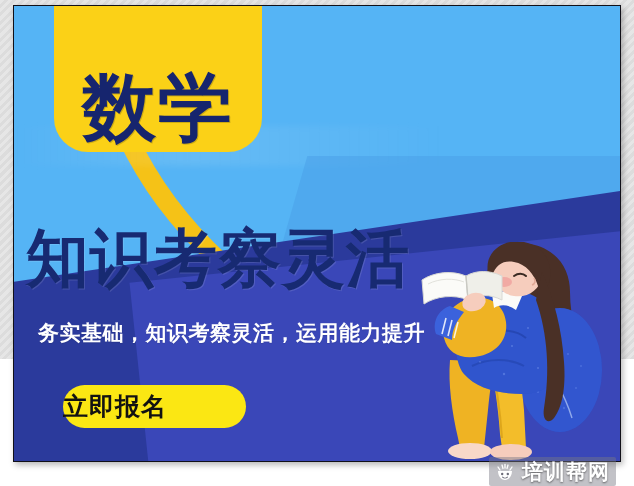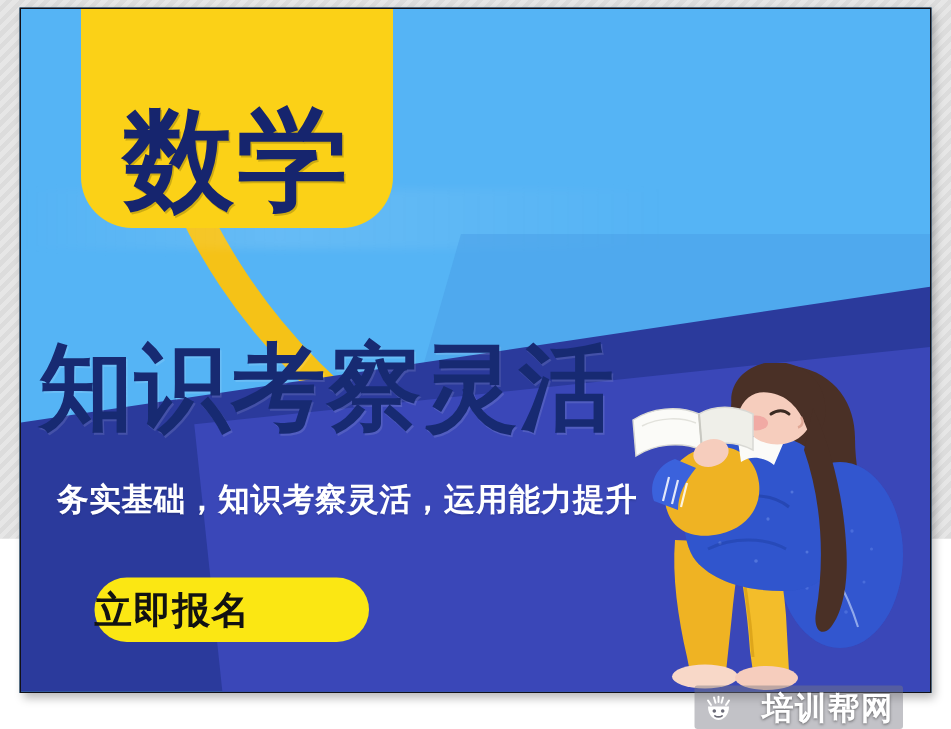--- a/index.html
+++ b/index.html
@@ -196,26 +196,26 @@
     left: 404px;
     top: 236px;
     width: 215px;
     height: 226px;
   }
   .illustration svg { display: block; }
 
   
   .watermark {
     position: absolute;
-    left: 463px;
+    left: 489px;
     top: 457px;
     height: 29px;
     display: flex;
     align-items: center;
-    gap: 19px;
+    gap: 7px;
     padding: 0 6px 0 6px;
     background: rgba(120,120,130,.45);
     border-radius: 2px;
   }
   .watermark .wm-icon {
     width: 20px;
     height: 20px;
     display: block;
   }
   .watermark .wm-text {

